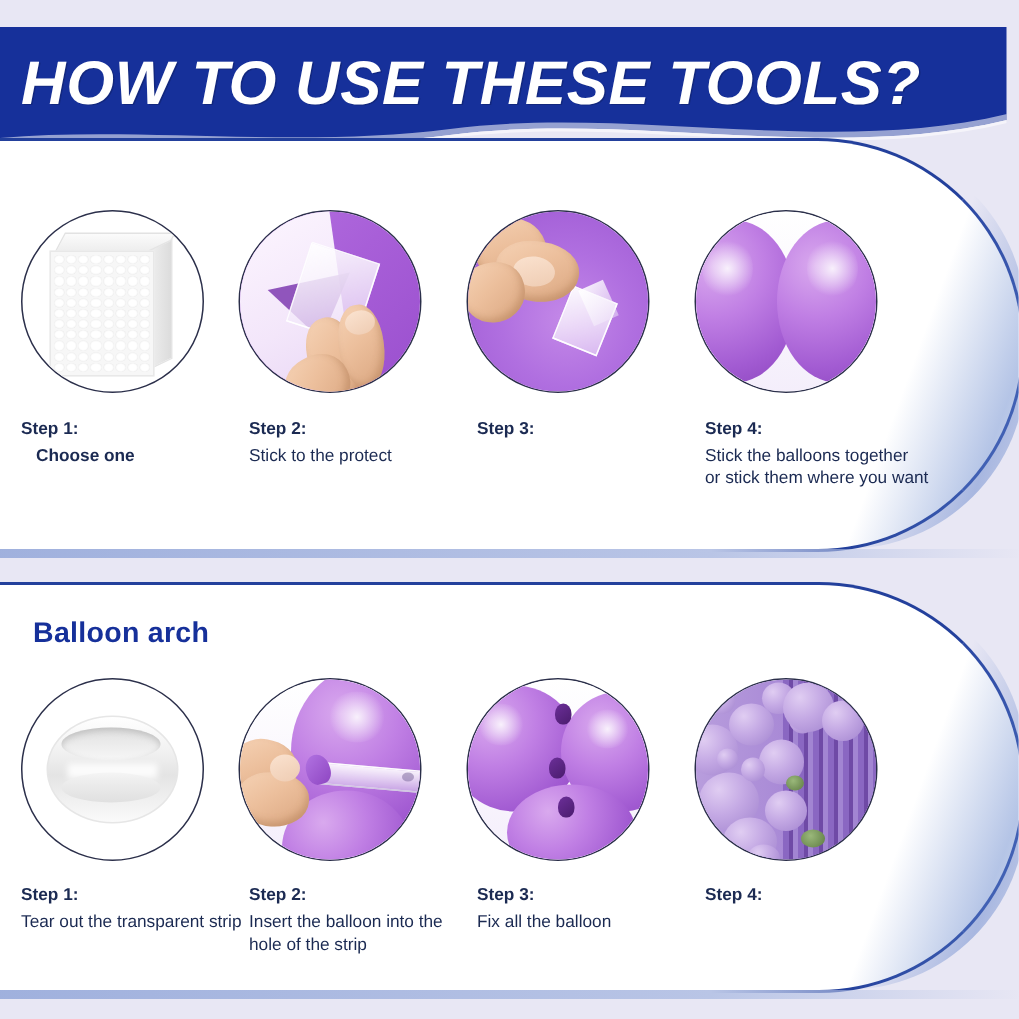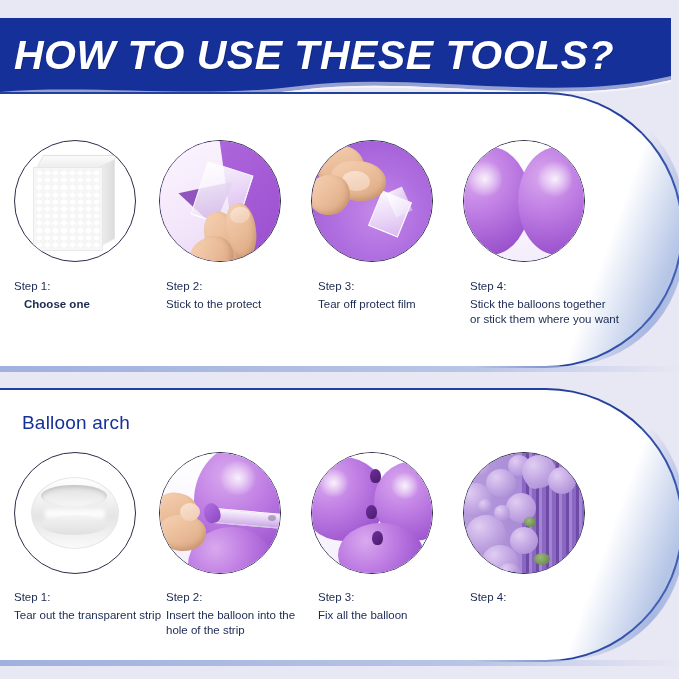--- a/index.html
+++ b/index.html
@@ -46,35 +46,35 @@
   }
   .panel-shade{
     position:absolute;right:-3px;top:0;bottom:0;width:120px;
     border-radius:0 150px 150px 0;
     background:linear-gradient(110deg,rgba(44,73,164,0) 45%,rgba(90,125,200,.45) 78%,rgba(140,165,215,.25) 100%);
     pointer-events:none;
   }
 
   .section-heading{
     position:absolute;left:22px;top:412px;
-    font-size:19px;font-weight:normal;color:#16309a;
+    font-size:19px;font-weight:bold;color:#16309a;
     letter-spacing:.2px;
   }
 
   
   .circle{
     position:absolute;width:122px;height:122px;border-radius:50%;
     border:1px solid #2b2f4a;overflow:hidden;background:#ffffff;
     box-sizing:border-box;
   }
   .circle .art{position:absolute;inset:0;}
 
   
   .cap{position:absolute;width:160px;color:#1b2a52;font-size:11.5px;line-height:15px;}
-  .cap .stp{display:block;margin-bottom:3px;}
+  .cap .stp{display:block;margin-bottom:3px;font-weight:bold;}
   .cap .txt{display:block;}
   .cap .txt.bold{font-weight:bold;padding-left:10px;}
 
   
   .sheet-wrap{position:absolute;left:16px;top:14px;width:92px;height:96px;}
   .sheet-top{
     position:absolute;left:8px;top:0;width:74px;height:16px;
     background:linear-gradient(to bottom,#fbfbfb,#eaeaea);
     transform:skewX(-28deg);border:1px solid #e2e2e2;box-sizing:border-box;
   }
@@ -360,21 +360,20 @@
     <div class="cap" style="left:28px;top:185px;">
       <span class="stp">Step 1:</span>
       <span class="txt bold">Choose  one</span>
     </div>
     <div class="cap" style="left:180px;top:185px;">
       <span class="stp">Step 2:</span>
       <span class="txt">Stick to the protect</span>
     </div>
     <div class="cap" style="left:332px;top:185px;">
       <span class="stp">Step 3:</span>
-      <span class="txt">Tear off  protect film</span>
     </div>
     <div class="cap" style="left:484px;top:185px;width:175px;">
       <span class="stp">Step 4:</span>
       <span class="txt">Stick the balloons together<br>or stick them where you want</span>
     </div>
   </div>
 
   <div class="panel" id="panel-2">
     <div class="panel-shade"></div>
 

